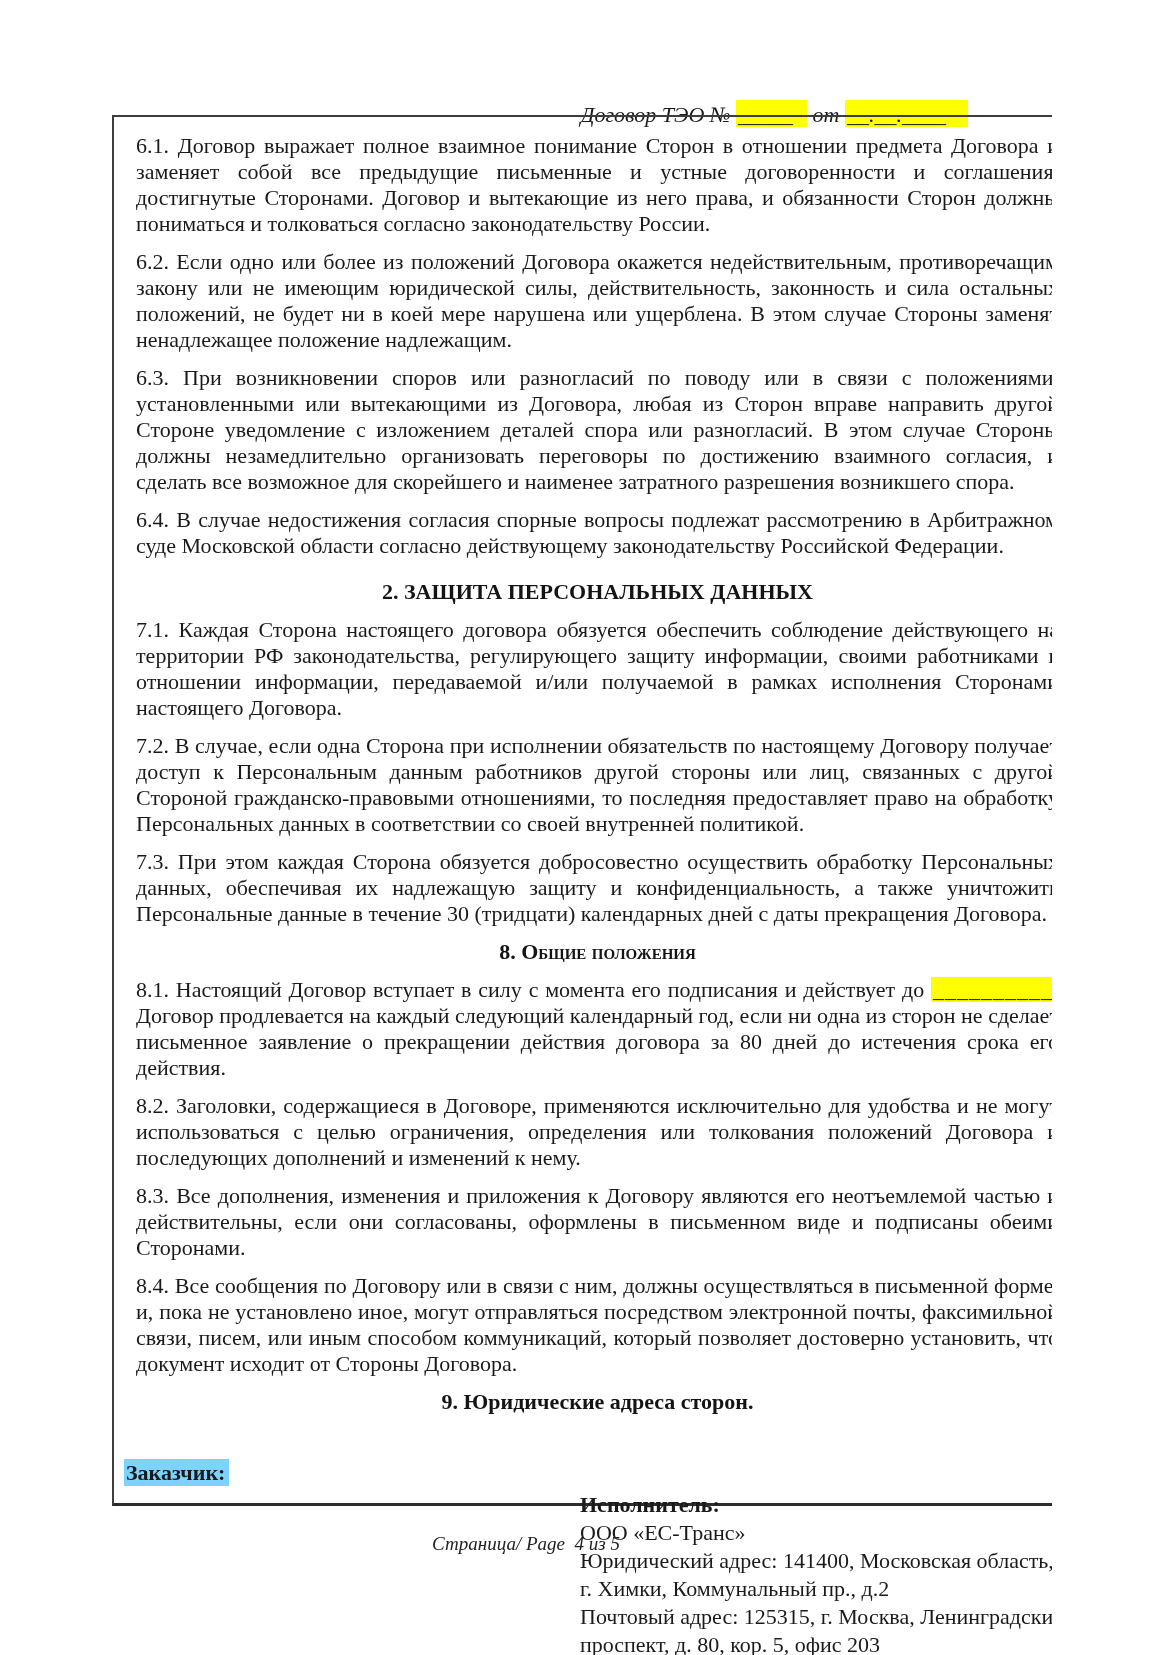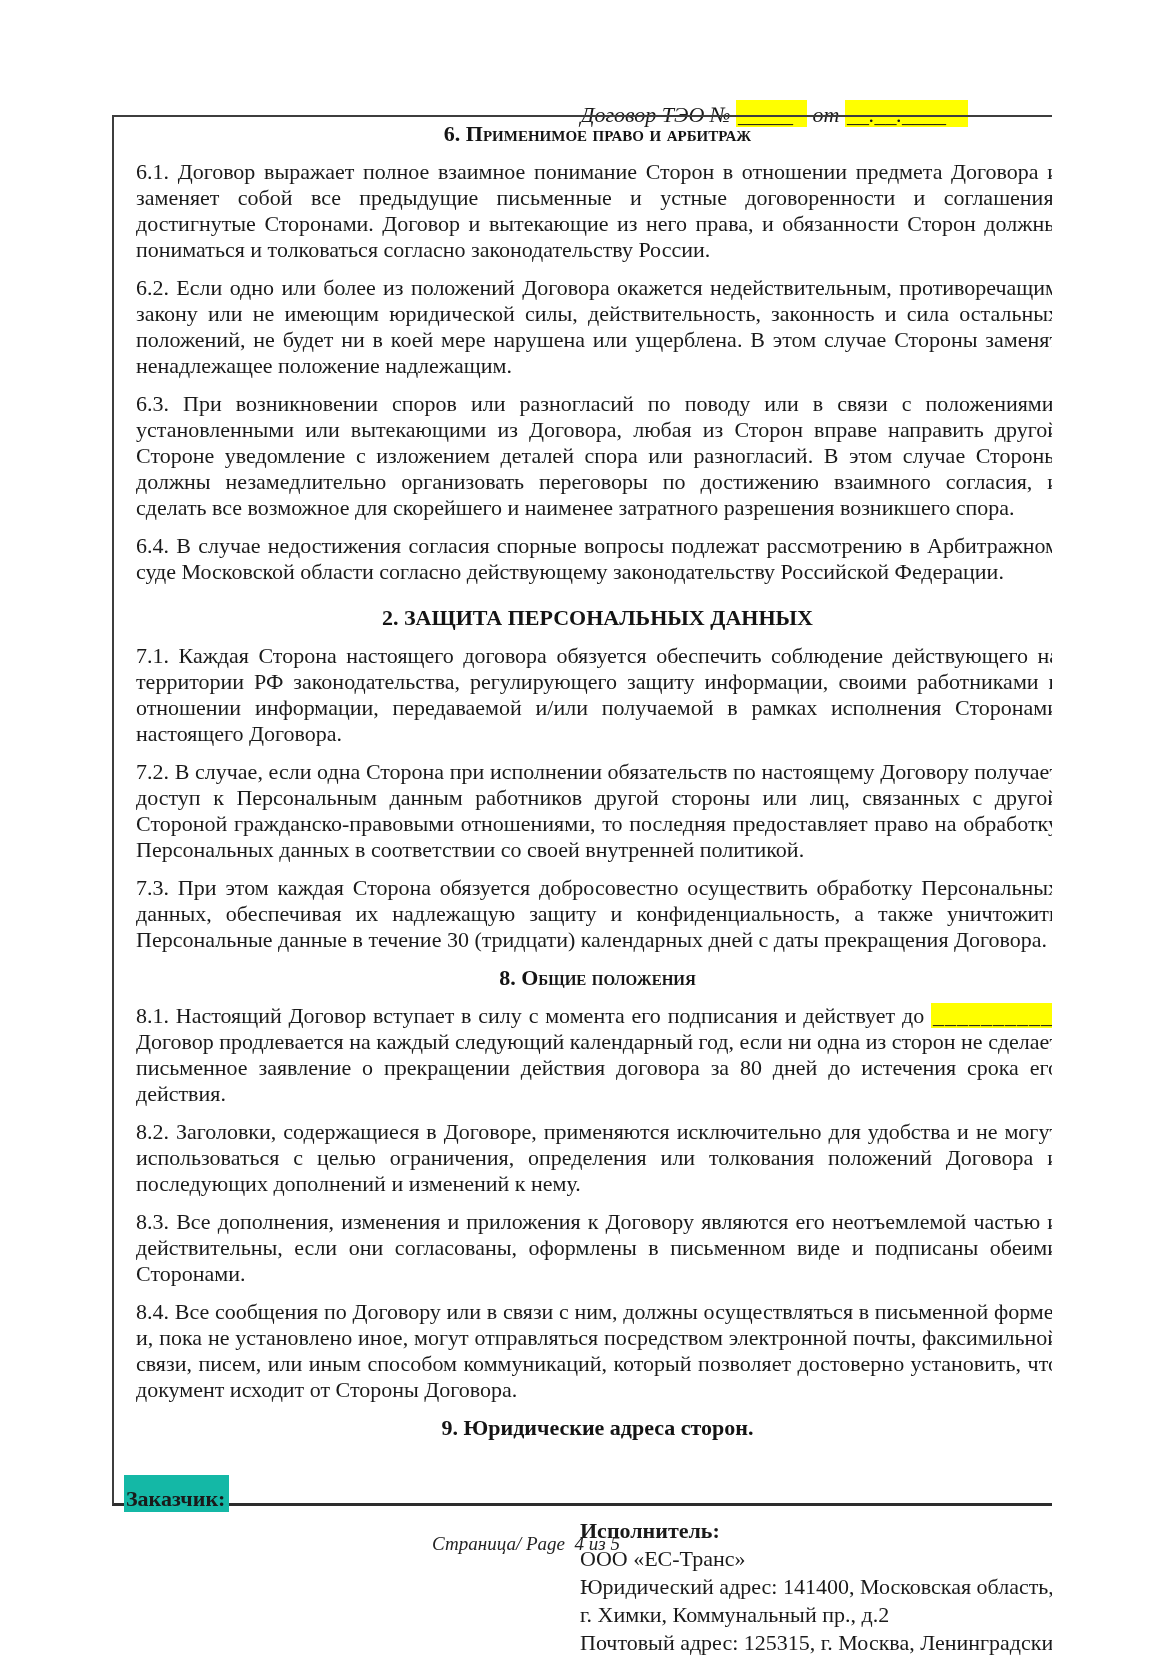--- a/index.html
+++ b/index.html
@@ -67,22 +67,22 @@
   
   .parties {
     display: flex;
     margin-top: 44px;
     font-size: 22px;
     line-height: 28px;
   }
   .party-left { width: 456px; flex: 0 0 456px; }
   .customer-label {
     font-weight: bold;
-    background: #14b8a6;
-    padding: 11px 4px 1px 2px;
+    background: #7dd3fc;
+    padding: 1px 4px 1px 2px;
   }
   .party-right { flex: 1 1 auto; margin-top: 32px; }
   .executor-label { font-weight: bold; }
   .addr-line { margin: 0; }
 
   
   .page-footer {
     position: absolute;
     left: 0;
     right: 0;
@@ -99,21 +99,20 @@
 <body>
 
 <div class="page">
 
   <div class="page-header">
     <span>Договор ТЭО № </span><span class="hl hl-pad1">_____</span><span> от </span><span class="hl hl-pad2">__.__.____</span>
   </div>
 
   <div class="content-box">
 
-    <h2 class="sec-title smallcaps">6. Применимое право и арбитраж</h2>
     <p class="clause">6.1. Договор выражает полное взаимное понимание Сторон в отношении предмета Договора и заменяет собой все предыдущие письменные и устные договоренности и соглашения, достигнутые Сторонами. Договор и вытекающие из него права, и обязанности Сторон должны пониматься и толковаться согласно законодательству России.</p>
     <p class="clause">6.2. Если одно или более из положений Договора окажется недействительным, противоречащим закону или не имеющим юридической силы, действительность, законность и сила остальных положений, не будет ни в коей мере нарушена или ущерблена. В этом случае Стороны заменят ненадлежащее положение надлежащим.</p>
     <p class="clause">6.3. При возникновении споров или разногласий по поводу или в связи с положениями, установленными или вытекающими из Договора, любая из Сторон вправе направить другой Стороне уведомление с изложением деталей спора или разногласий. В этом случае Стороны должны незамедлительно организовать переговоры по достижению взаимного согласия, и сделать все возможное для скорейшего и наименее затратного разрешения возникшего спора.</p>
     <p class="clause">6.4. В случае недостижения согласия спорные вопросы подлежат рассмотрению в Арбитражном суде Московской области согласно действующему законодательству Российской Федерации.</p>
 
     <h2 class="sec-title mt20">2. ЗАЩИТА ПЕРСОНАЛЬНЫХ ДАННЫХ</h2>
     <p class="clause">7.1. Каждая Сторона настоящего договора обязуется обеспечить соблюдение действующего на территории РФ законодательства, регулирующего защиту информации, своими работниками в отношении информации, передаваемой и/или получаемой в рамках исполнения Сторонами настоящего Договора.</p>
     <p class="clause">7.2. В случае, если одна Сторона при исполнении обязательств по настоящему Договору получает доступ к Персональным данным работников другой стороны или лиц, связанных с другой Стороной гражданско-правовыми отношениями, то последняя предоставляет право на обработку Персональных данных в соответствии со своей внутренней политикой.</p>
     <p class="clause">7.3. При этом каждая Сторона обязуется добросовестно осуществить обработку Персональных данных, обеспечивая их надлежащую защиту и конфиденциальность, а также уничтожить Персональные данные в течение 30 (тридцати) календарных дней с даты прекращения Договора.</p>
 

